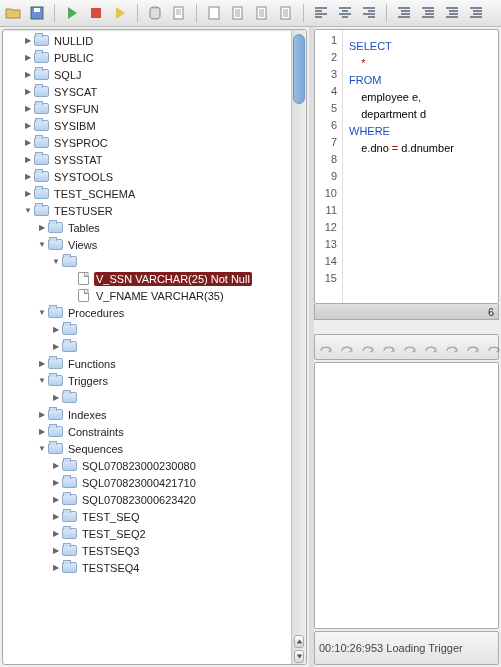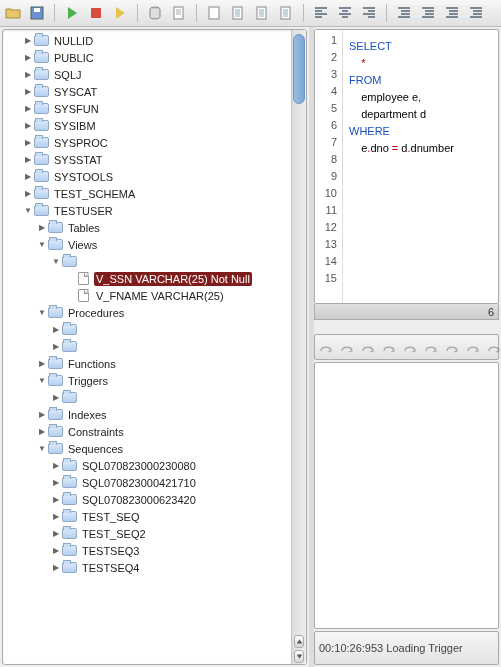--- a/index.html
+++ b/index.html
@@ -255,21 +255,21 @@
             <span class="icon-slot">
               <span class="file"></span>
             </span>
             <span class="label sel">V_SSN VARCHAR(25) Not Null</span>
           </div>
           <div class="tree-row" style="padding-left: 62px;">
             <span class="disc" style="font-size: 8px;"></span>
             <span class="icon-slot">
               <span class="file"></span>
             </span>
-            <span class="label">V_FNAME VARCHAR(25)</span>
+            <span class="label">V_FNAME VARCHAR(35)</span>
           </div>
           <div class="tree-row" style="padding-left: 34px;">
             <span class="disc" style="font-size: 8px;">▼</span>
             <span class="icon-slot">
               <span class="folder"></span>
             </span>
             <span class="label">Procedures</span>
           </div>
           <div class="tree-row" style="padding-left: 48px;">
             <span class="disc" style="font-size: 8px;">▶</span>

